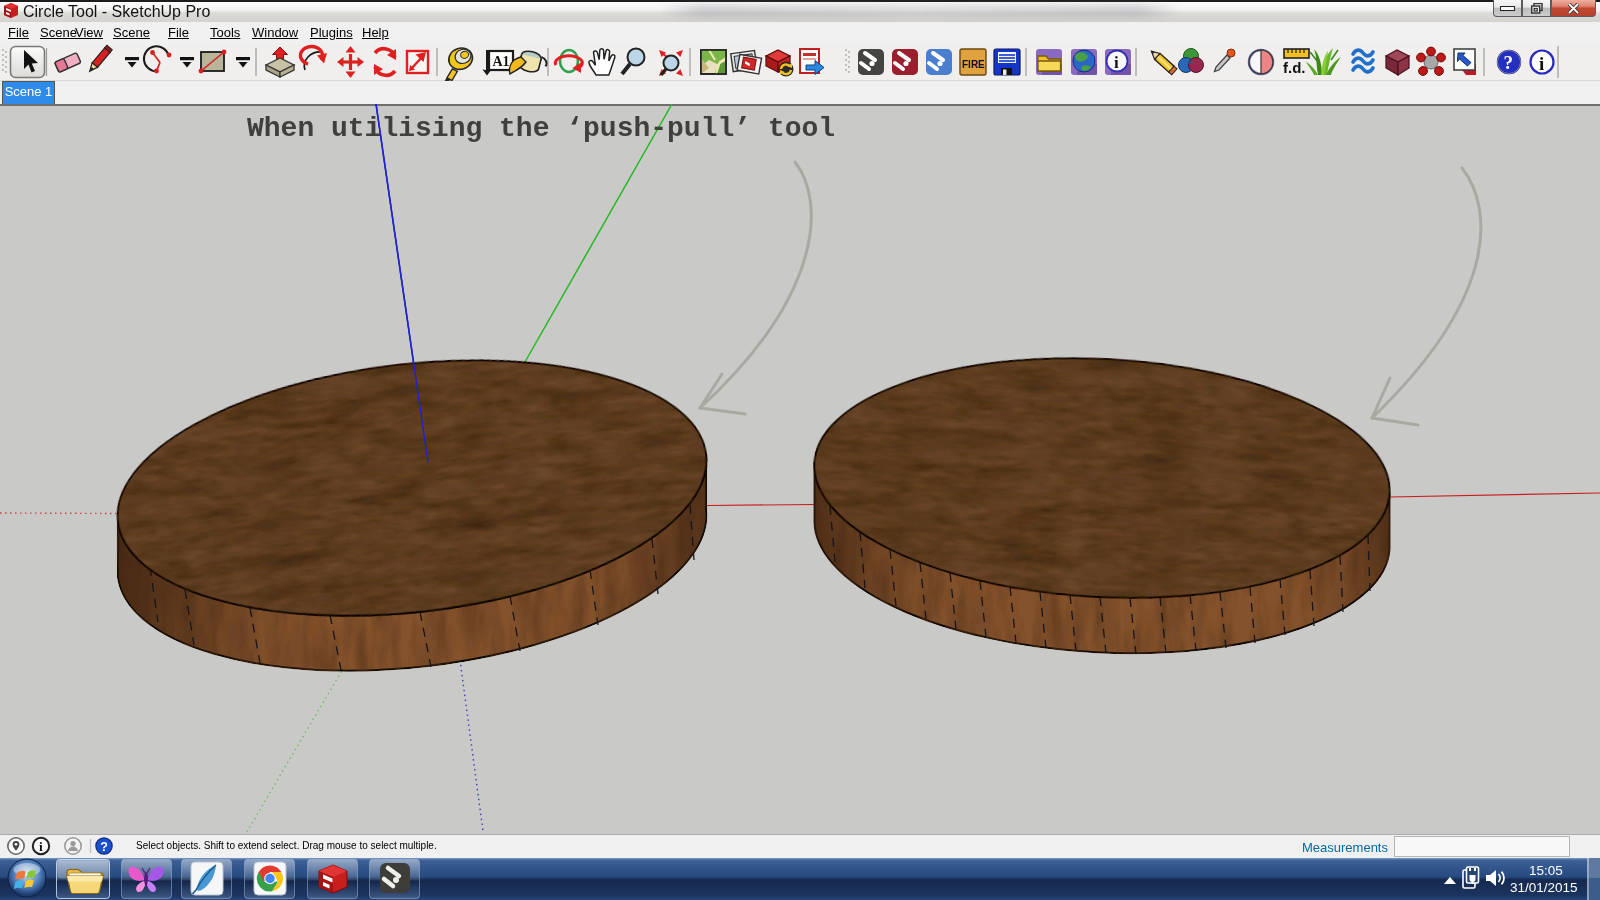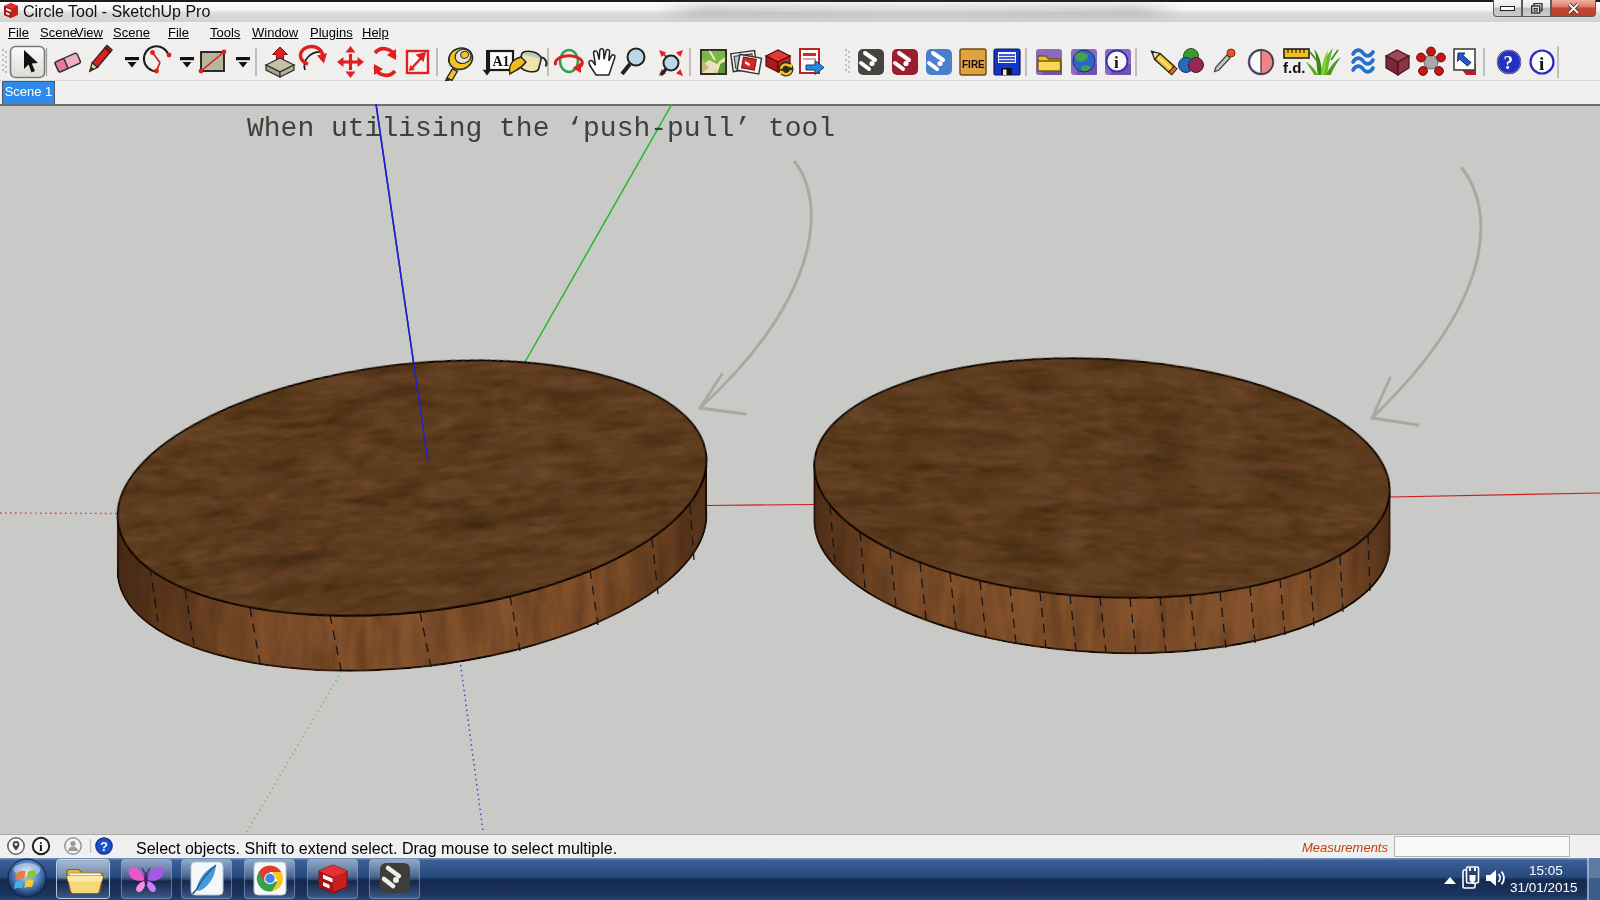--- a/index.html
+++ b/index.html
@@ -31,26 +31,26 @@
     border-bottom:1px solid #d8d7d5;}
   
   #scenerow{left:0;top:81px;width:1600px;height:23px;background:#f0f0f0;}
   #scenetab{left:2px;top:0px;width:53px;height:39px;background:#2f8be9;
     border:1px solid #555;border-bottom:none;color:#fff;font-size:13px;
     text-align:center;line-height:20px;box-sizing:border-box;}
   
   #canvas{left:0;top:104px;width:1600px;height:730px;background:#c9c9c7;
     border-top:2px solid #6e6e6e;box-sizing:border-box;}
   .anno{position:absolute;font-family:"Liberation Mono",monospace;
-    font-weight:normal;color:#3f3f3c;font-size:28px;white-space:pre;letter-spacing:0px;}
+    font-weight:bold;color:#3f3f3c;font-size:28px;white-space:pre;letter-spacing:0px;}
   
   #statusbar{left:0;top:834px;width:1600px;height:24px;background:#f0f0f0;
     border-top:1px solid #ababab;box-sizing:border-box;}
-  #status-text{left:136px;top:5px;font-size:16px;color:#000;}
-  #meas-label{left:1302px;top:5px;font-size:13px;color:#c2410c;font-style:italic;}
+  #status-text{left:136px;top:5px;font-size:10px;color:#000;}
+  #meas-label{left:1302px;top:5px;font-size:13px;color:#0369a1;}
   #meas-box{left:1394px;top:1px;width:176px;height:21px;background:#f8f8f8;
     border:1px solid #b5b5b5;box-sizing:border-box;}
   
   #taskbar{left:0;top:858px;width:1600px;height:42px;
     background:linear-gradient(#3d69a8 0%,#2a4d84 8%,#214273 45%,#173054 55%,#1b3764 80%,#24478a 100%);}
 </style>
 </head>
 <body>
 <div id="screen">
 

